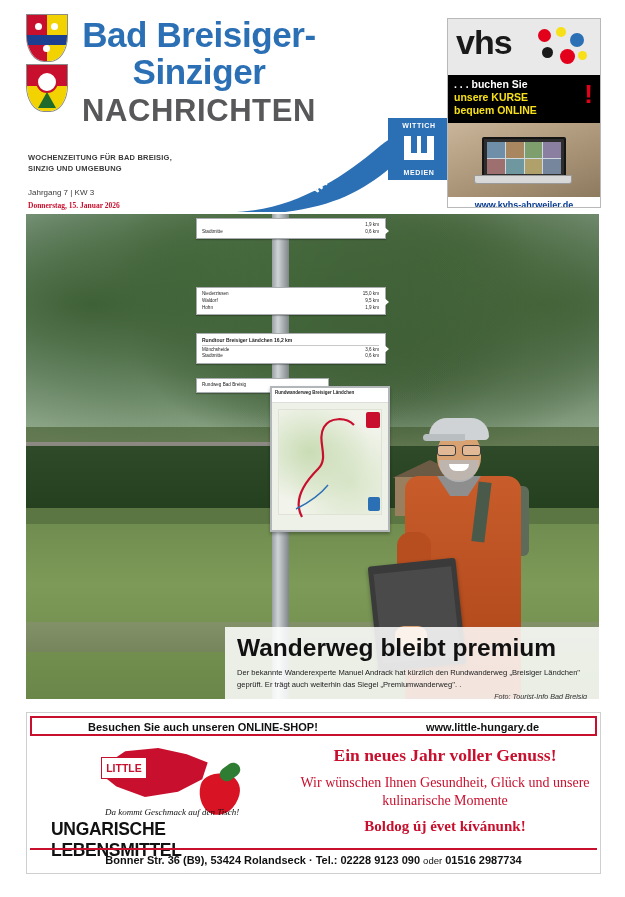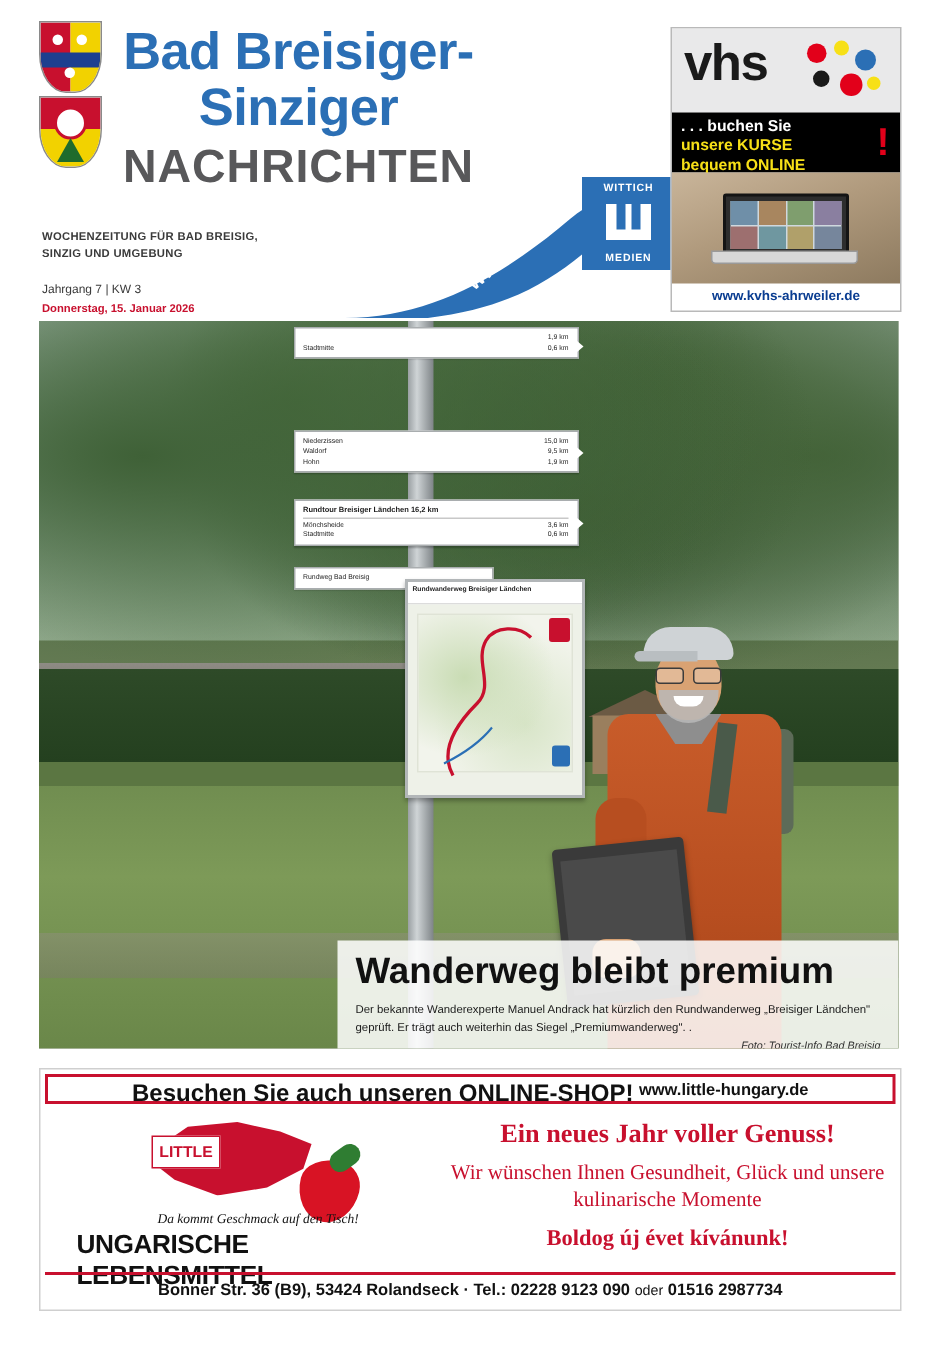--- a/index.html
+++ b/index.html
@@ -122,20 +122,21 @@
     font-size: 8px;
     color: #3a3a3a;
   }
   .issue-date {
     position: absolute;
     left: 28px;
     top: 201px;
     font-size: 7.5px;
     color: #c8102e;
     font-weight: bold;
+    font-family: Liberation Serif, serif;
   }
 
   
   .swoosh {
     position: absolute;
     left: 230px;
     top: 120px;
     width: 230px;
     height: 95px;
     overflow: hidden;
@@ -201,21 +202,21 @@
     top: 4px;
     font-size: 34px;
     font-weight: bold;
     color: #1a1a1a;
     letter-spacing: -1px;
   }
   .vhs-dots { position: absolute; right: 8px; top: 8px; width: 56px; height: 40px; }
   .vd { position: absolute; border-radius: 50%; }
   .vhs-mid {
     position: relative;
-    height: 40px;
+    height: 48px;
     background: #000000;
     color: #ffffff;
   }
   .vhs-mid-text {
     position: absolute;
     left: 6px; top: 3px;
     font-size: 10.5px;
     font-weight: bold;
     line-height: 1.22;
     color: #ffffff;
@@ -528,21 +529,21 @@
   }
   .ad-top-bar {
     position: relative;
     height: 20px;
     border: 2px solid #c8102e;
     margin: 3px;
     box-sizing: border-box;
   }
   .ad-top-bar .shop {
     position: absolute; left: 56px; top: 3px;
-    font-size: 16px; font-weight: bold; color: #111111;
+    font-size: 11px; font-weight: bold; color: #111111;
   }
   .ad-top-bar .www {
     position: absolute; right: 56px; top: 3px;
     font-size: 11px; font-weight: bold; color: #111111;
   }
   .ad-body {
     position: relative;
     height: 108px;
   }
   .ad-logo {

